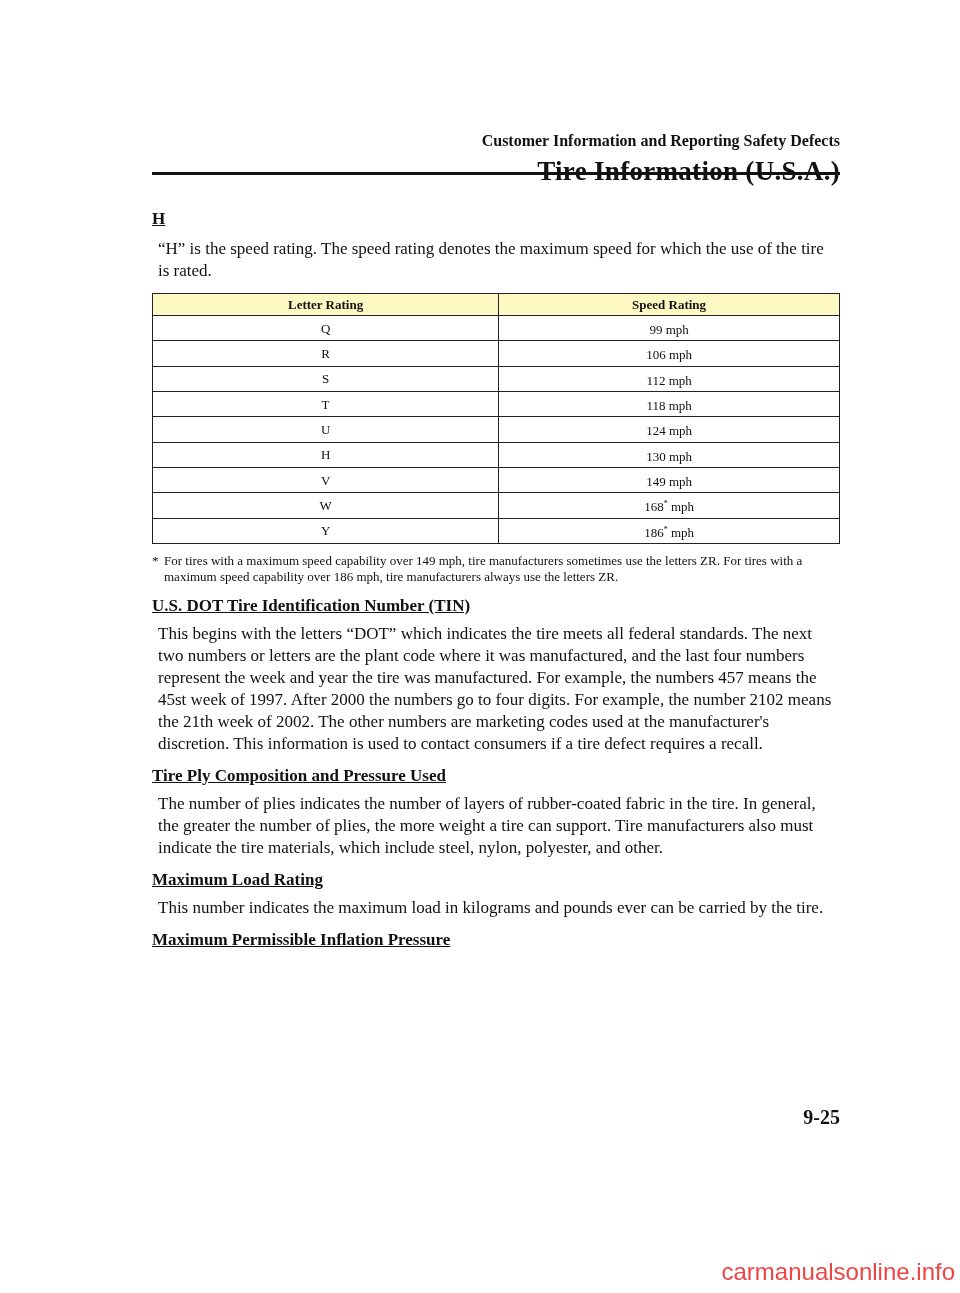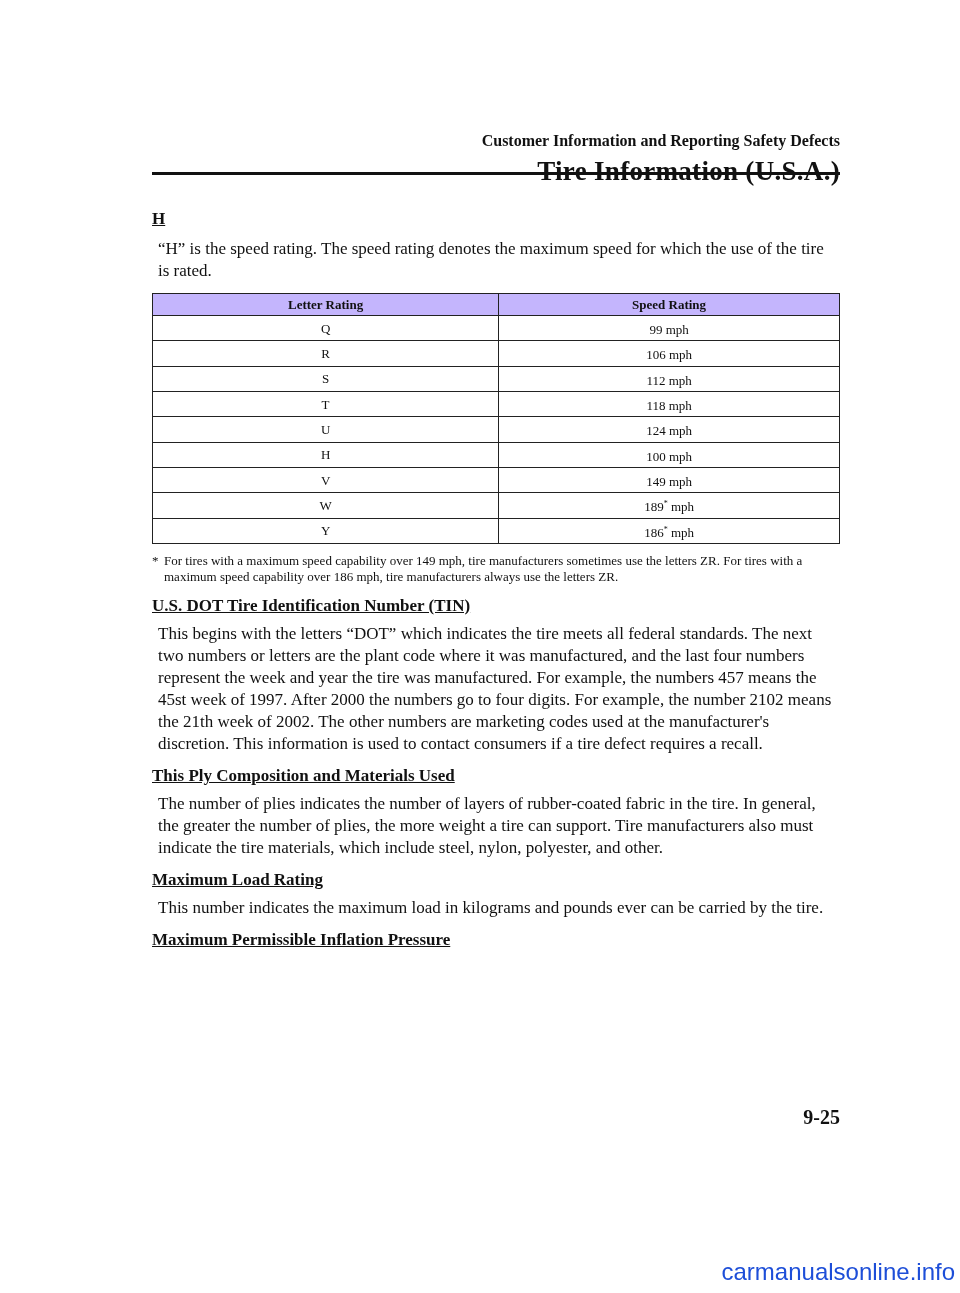--- a/index.html
+++ b/index.html
@@ -8,30 +8,30 @@
   .hdr-sub { position: absolute; right: 120px; top: 132px; font-size: 16px; font-weight: bold; }
   .hdr-title { position: absolute; right: 120px; top: 132px; font-size: 27px; font-weight: bold; letter-spacing: 0.3px; margin-top: 24px; }
   .hdr-rule { position: absolute; left: 152px; width: 688px; top: 172px; height: 3px; background: #111; }
   .content { position: absolute; left: 152px; top: 208px; width: 690px; }
   h3 { margin: 0; font-size: 17px; font-weight: bold; text-decoration: underline; line-height: 22px; }
   p { margin: 6px; font-size: 17px; line-height: 22px; }
   .h-first { margin-bottom: 8px; }
   .intro { margin-bottom: 11px; }
   table { border-collapse: collapse; width: 688px; font-size: 13px; }
   th, td { border: 1px solid #222; text-align: center; height: 21px; padding: 0; line-height: 21px; }
-  th { background: #c4b5fd; font-weight: bold; margin-left: 18px; }
+  th { background: #fef9c3; font-weight: bold; margin-left: 18px; }
   sup { font-size: 8px; }
   .footnote { font-size: 13px; line-height: 16px; margin-top: 9px; display: flex; }
   .footnote .star { width: 12px; flex: none; }
   .sec { margin-top: 10px; }
   .sec h3 { margin-bottom: 6px; }
   .sec.first { margin-top: 13px; }
   .page-num { position: absolute; right: 120px; top: 1106px; font-size: 20px; font-weight: bold; }
   .watermark { position: absolute; right: 5px; top: 1258px; font-family: "Liberation Sans", sans-serif;
-               font-size: 24px; color: #1d4ed8; }
+               font-size: 24px; color: #ef4444; }
 </style>
 </head>
 <body>
 
 <div>
   <div class="hdr-sub">Customer Information and Reporting Safety Defects</div>
   <div class="hdr-title">Tire Information (U.S.A.)</div>
   <div class="hdr-rule"></div>
 </div>
 
@@ -62,50 +62,50 @@
       <tr>
           <td>T</td>
           <td><span>118</span><sup></sup><span> mph</span></td>
         </tr>
       <tr>
           <td>U</td>
           <td><span>124</span><sup></sup><span> mph</span></td>
         </tr>
       <tr>
           <td>H</td>
-          <td><span>100</span><sup></sup><span> mph</span></td>
+          <td><span>130</span><sup></sup><span> mph</span></td>
         </tr>
       <tr>
           <td>V</td>
           <td><span>149</span><sup></sup><span> mph</span></td>
         </tr>
       <tr>
           <td>W</td>
-          <td><span>189</span><sup>*</sup><span> mph</span></td>
+          <td><span>168</span><sup>*</sup><span> mph</span></td>
         </tr>
       <tr>
           <td>Y</td>
           <td><span>186</span><sup>*</sup><span> mph</span></td>
         </tr>
     </tbody>
   </table>
 
   <div class="footnote">
     <span class="star">*</span>
     <span>For tires with a maximum speed capability over 149 mph, tire manufacturers sometimes use the letters ZR. For tires with a maximum speed capability over 186 mph, tire manufacturers always use the letters ZR.</span>
   </div>
 
 
   <div class="sec">
     <h3>U.S. DOT Tire Identification Number (TIN)</h3>
     <p>This begins with the letters “DOT” which indicates the tire meets all federal standards. The next two numbers or letters are the plant code where it was manufactured, and the last four numbers represent the week and year the tire was manufactured. For example, the numbers 457 means the 45st week of 1997. After 2000 the numbers go to four digits. For example, the number 2102 means the 21th week of 2002. The other numbers are marketing codes used at the manufacturer's discretion. This information is used to contact consumers if a tire defect requires a recall.</p>
   </div>
 
   <div class="sec">
-    <h3>This Ply Composition and Materials Used</h3>
+    <h3>Tire Ply Composition and Pressure Used</h3>
     <p>The number of plies indicates the number of layers of rubber-coated fabric in the tire. In general, the greater the number of plies, the more weight a tire can support. Tire manufacturers also must indicate the tire materials, which include steel, nylon, polyester, and other.</p>
   </div>
 
   <div class="sec">
     <h3>Maximum Load Rating</h3>
     <p>This number indicates the maximum load in kilograms and pounds ever can be carried by the tire.</p>
   </div>
 
   <div class="sec">
     <h3>Maximum Permissible Inflation Pressure</h3>

